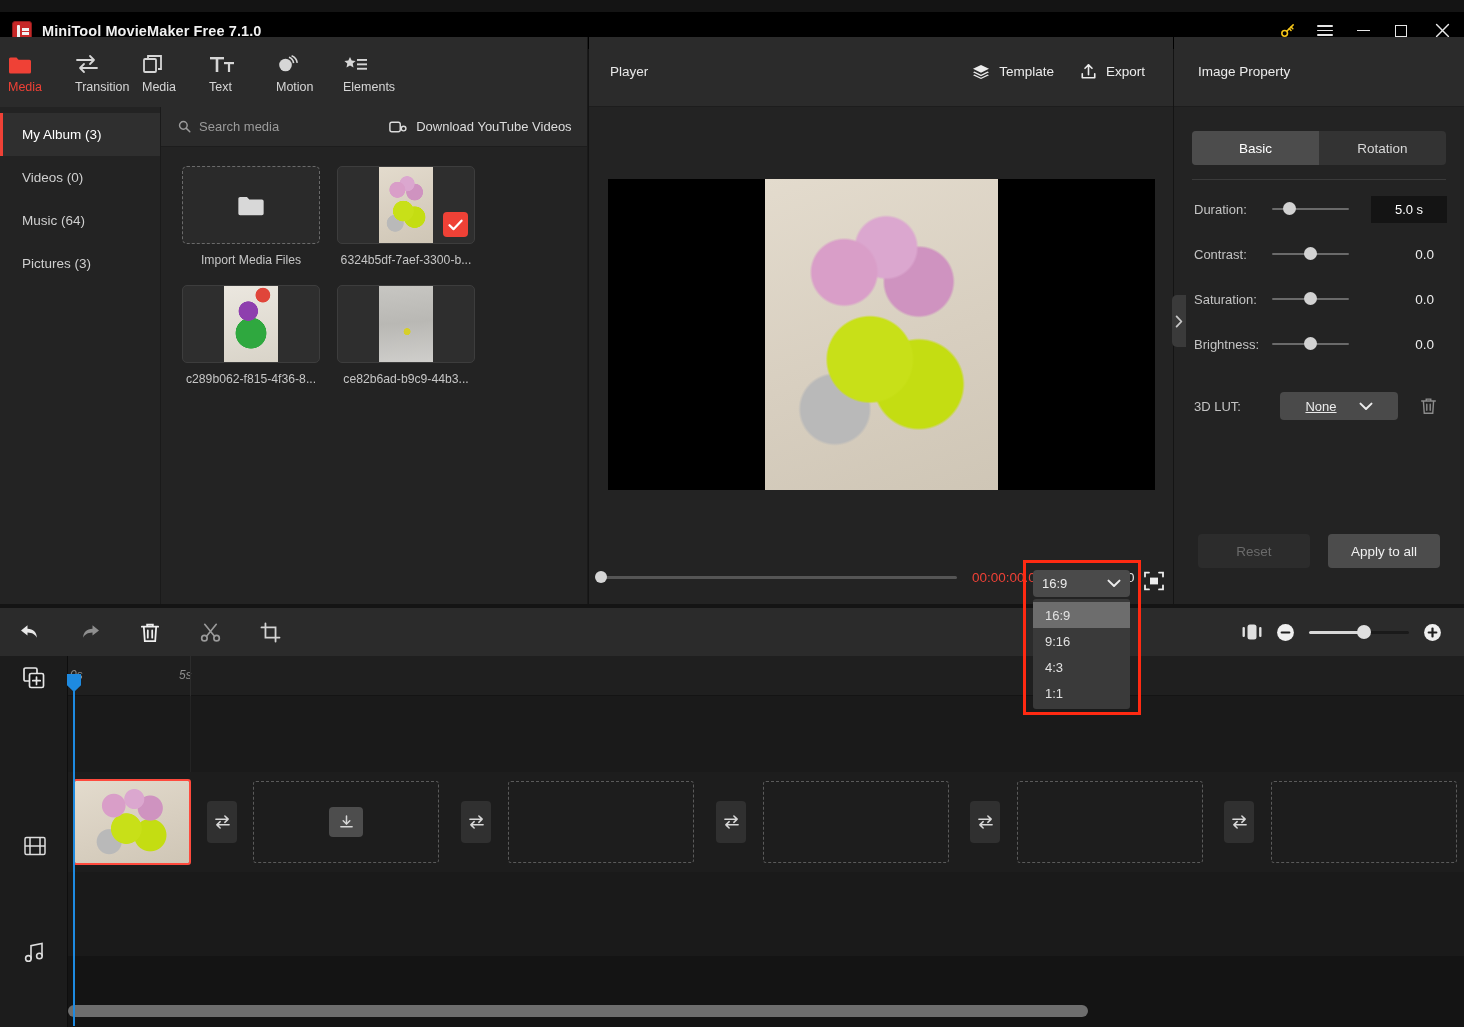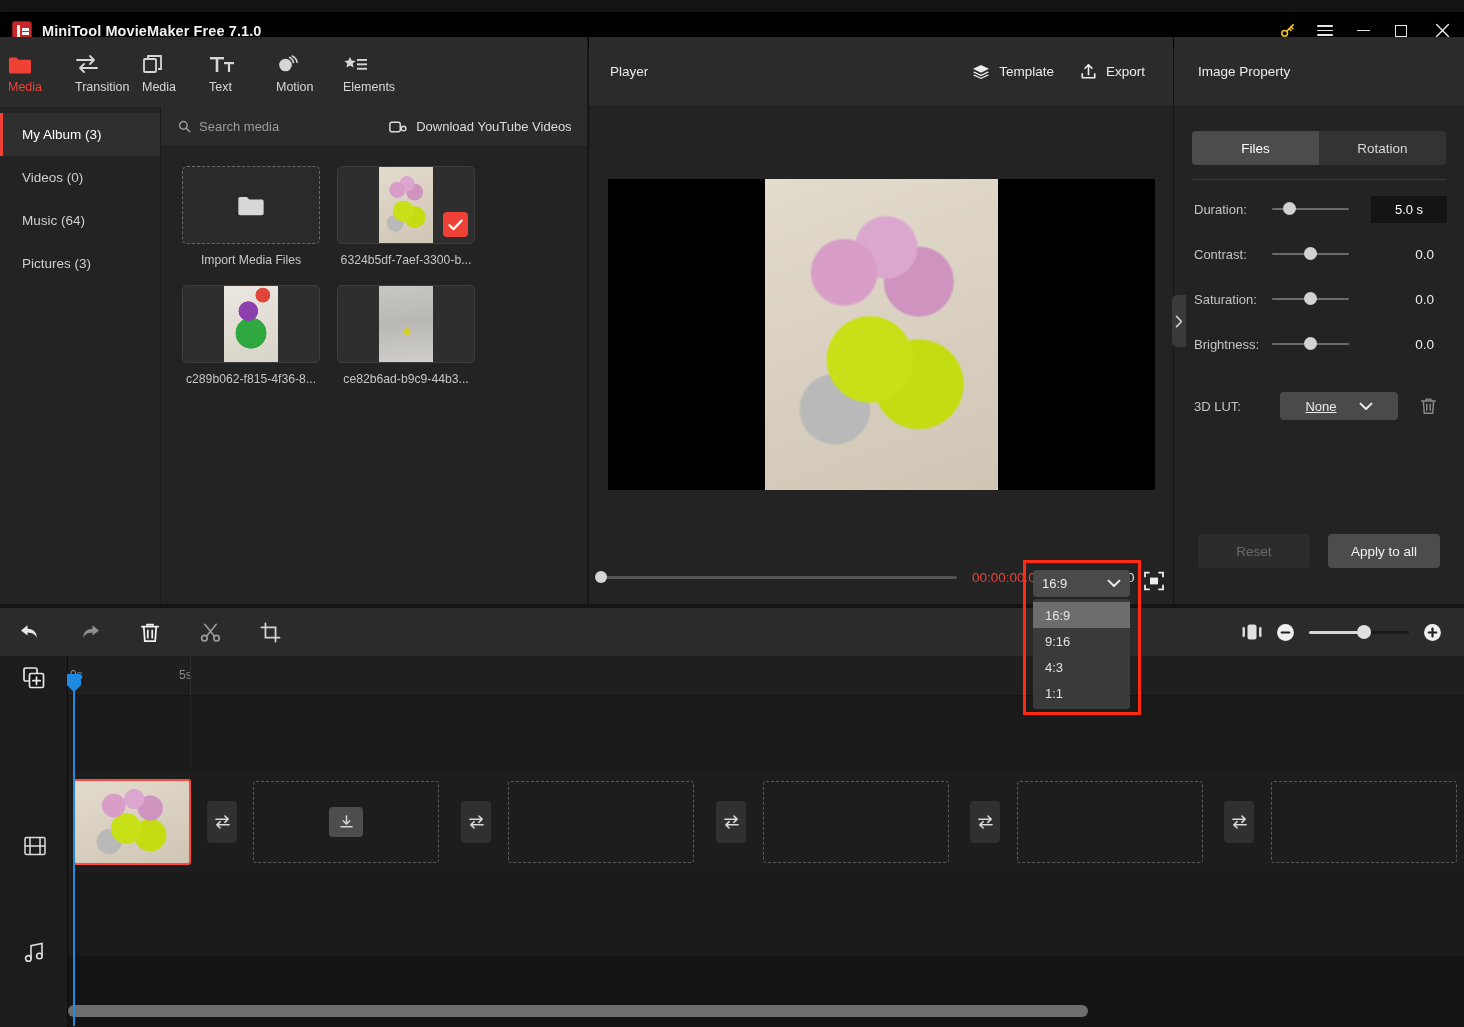--- a/index.html
+++ b/index.html
@@ -263,21 +263,21 @@
   .zoom-fill { position:absolute; left:0; top:0; height:3px; width:55px; background:#d8d8d8; border-radius:2px;}
   .zoom-knob { position:absolute; left:48px; top:-5.5px; width:14px; height:14px; background:#e0e0e0; border-radius:50%;}
 
   
   .tl { position:absolute; left:0; top:656px; width:1464px; height:371px; background:#141414; }
   .tl-gutter { position:absolute; left:0; top:0; width:68px; height:371px; background:#1c1c1c; border-right:1px solid #0e0e0e;}
   .gutter-add { position:absolute; left:23px; top:11px; cursor:default;}
   .gutter-ico { position:absolute; left:24px; display:flex; align-items:center; justify-content:center;}
   .ruler {
     position:absolute; left:68px; top:0; right:0; height:40px;
-    background:#1f1f1f; border-bottom:1px solid #141414;
+    background:#1f1f1f; border-bottom:1px solid #141414;font-style:italic;
   }
   .tick { position:absolute; top:12px; font-size:12px; color:#8d8d8d;}
   .ruler-sep { position:absolute; top:0; width:1px; height:40px; background:#2c2c2c;}
   .track {
     position:absolute; left:68px; right:0; background:#161616;
   }
   .track.row1 { top:40px; height:76px; background:#1a1a1a; }
   .track.row2 { top:116px; height:100px; background:#1d1d1d; }
   .track.row3 { top:216px; height:84px; background:#1a1a1a; }
   .track.row4 { top:300px; height:42px; background:#141414; }
@@ -587,21 +587,21 @@
       <path d="M2 6.5V2.6h4M16 2.6h4v3.9M20 15.5v3.9h-4M6 19.4H2v-3.9"></path>
       <rect x="7" y="7.6" width="8" height="6.8" fill="#ececec" stroke="none"></rect>
     </svg>
   </div>
 
   <div class="prop">
     <div class="prop-head">
       <div class="prop-title">Image Property</div>
     </div>
     <div class="seg">
-      <div class="seg-btn active">Files</div>
+      <div class="seg-btn active">Basic</div>
       <div class="seg-btn">Rotation</div>
     </div>
     <div class="divider"></div>
 
     <div class="prow">
       <div class="plabel">Duration:</div>
       <div class="strack">
         <div class="sknob" style="left:11px"></div>
       </div>
       <div class="dur-box">5.0 s</div>

